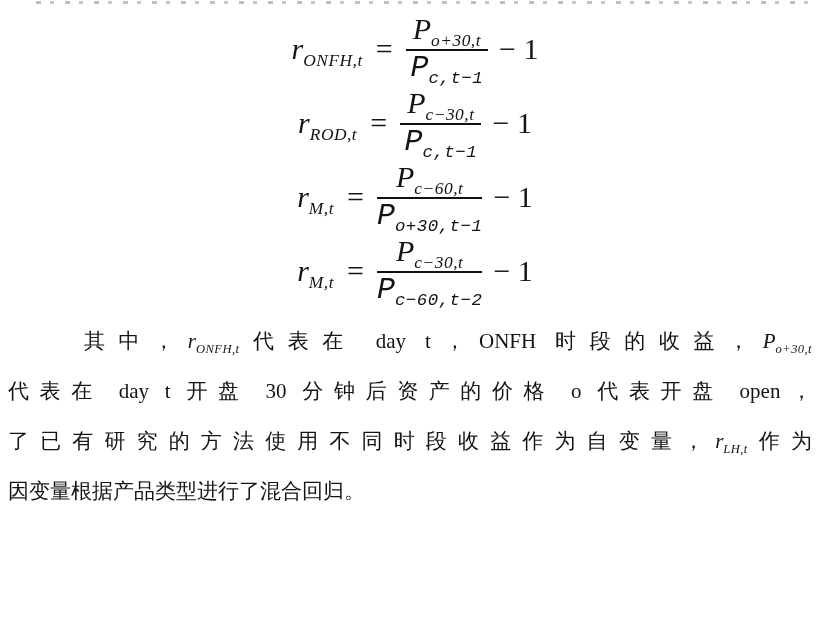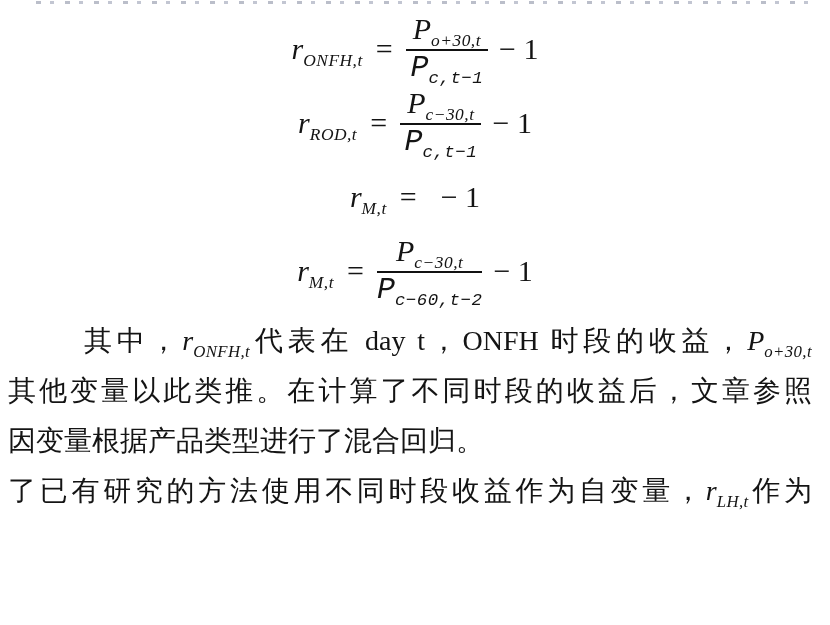--- a/index.html
+++ b/index.html
@@ -65,21 +65,21 @@
     padding-top: 1px;
     font-family: Liberation Mono, monospace;
   }
   .tail {
     font-style: normal;
     margin-left: 11px;
   }
   
   .paragraph {
     padding: 8px 18px 0 8px;
-    font-size: 28px;
+    font-size: 21px;
   }
   .para-line {
     line-height: 50px;
     text-align: justify;
     text-align-last: justify;
   }
   .para-line.last {
     text-align-last: left;
   }
   .para-line.indent {
@@ -121,42 +121,46 @@
       <span class="frac">
         <span class="num"><span>P</span><sub>c−30,t</sub></span>
         <span class="den"><span>P</span><sub>c,t−1</sub></span>
       </span>
       <span class="tail">− 1</span>
     </div>
 
     <div class="eq-row">
       <span class="mvar"><span>r</span><sub>M,t</sub></span>
       <span class="rel">=</span>
+      <span class="frac">
+        <span class="num"><span>P</span><sub>c−60,t</sub></span>
+        <span class="den"><span>P</span><sub>o+30,t−1</sub></span>
+      </span>
       <span class="tail">− 1</span>
     </div>
 
     <div class="eq-row">
       <span class="mvar"><span>r</span><sub>M,t</sub></span>
       <span class="rel">=</span>
       <span class="frac">
         <span class="num"><span>P</span><sub>c−30,t</sub></span>
         <span class="den"><span>P</span><sub>c−60,t−2</sub></span>
       </span>
       <span class="tail">− 1</span>
     </div>
 
   </div>
 
   <div class="paragraph">
 
     <div class="para-line indent"><span>其中，</span><span class="imath"><span>r</span><sub>ONFH,t</sub></span><span>代表在 day t，ONFH 时段的收益，</span><span class="imath"><span>P</span><sub>o+30,t</sub></span></div>
 
+    <div class="para-line"><span>代表在 day t 开盘 30 分钟后资产的价格 o 代表开盘 open，</span></div>
 
 
-    <div class="para-line"><span>其他变量以此类推。在计算了不同时段的收益后，文章参照</span></div>
+
+    <div class="para-line"><span>了已有研究的方法使用不同时段收益作为自变量，</span><span class="imath"><span>r</span><sub>LH,t</sub></span><span>作为</span></div>
 
     <div class="para-line last"><span>因变量根据产品类型进行了混合回归。</span></div>
-
-    <div class="para-line"><span>了已有研究的方法使用不同时段收益作为自变量，</span><span class="imath"><span>r</span><sub>LH,t</sub></span><span>作为</span></div>
 
   </div>
 
 </div>
 
 </body></html>

